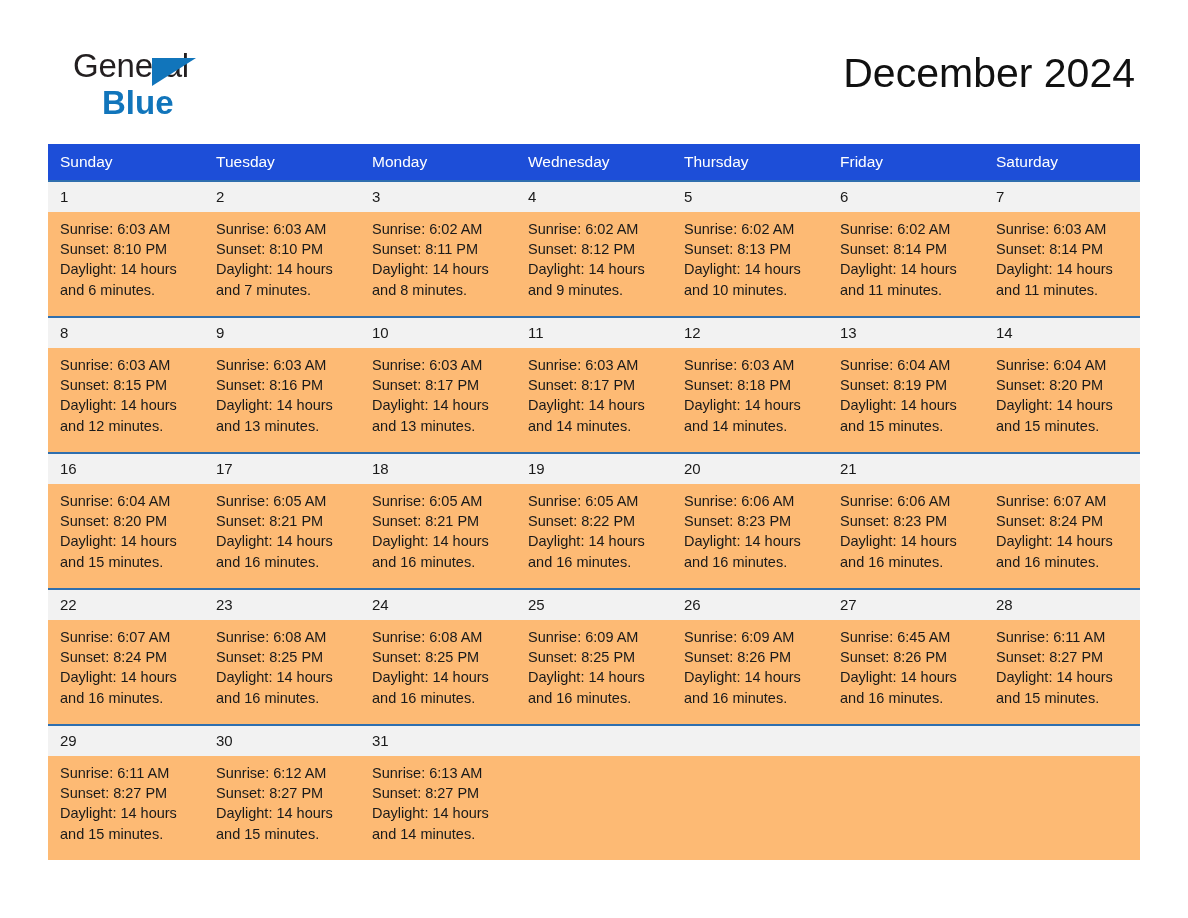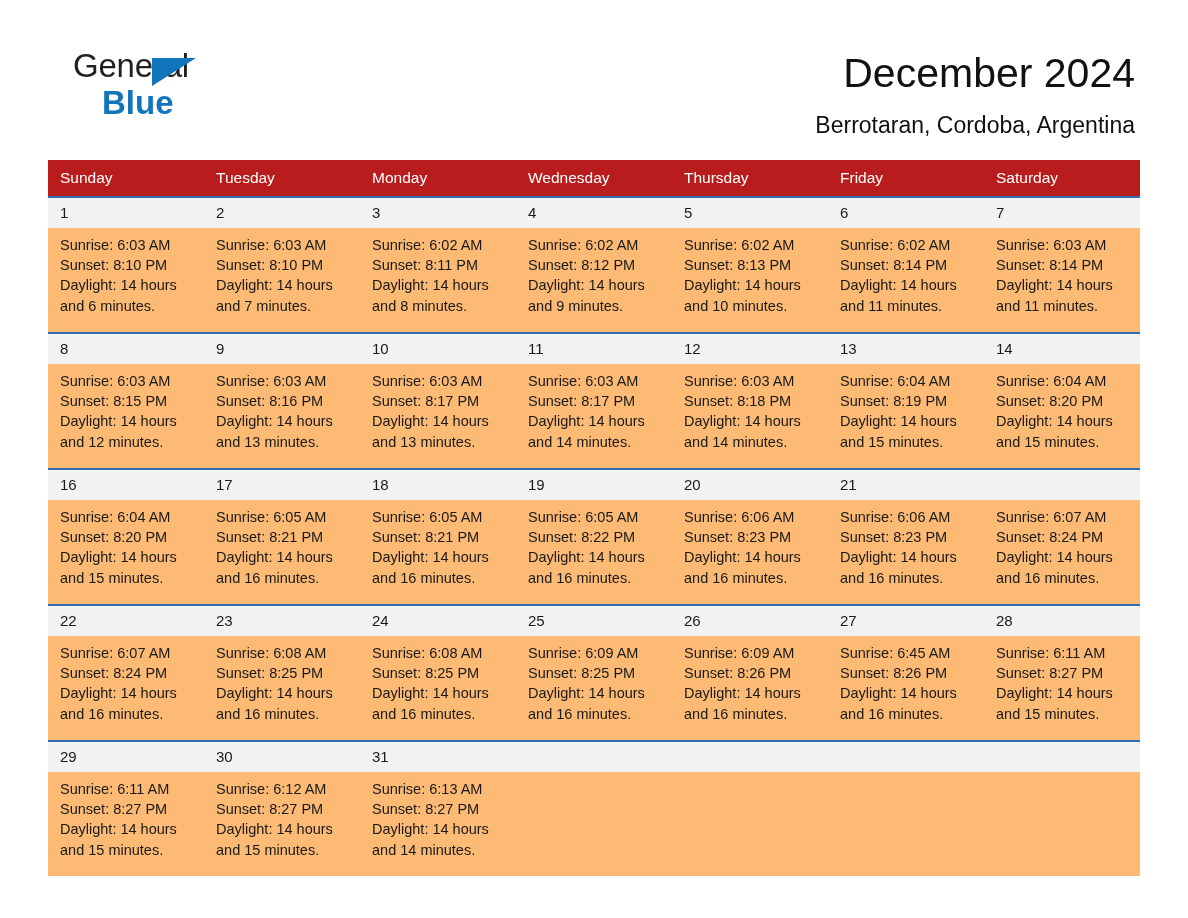--- a/index.html
+++ b/index.html
@@ -84,21 +84,21 @@
   }
 
   
   .calendar {
     margin: 20px 48px 0 48px;
     width: 1092px;
   }
   .weekdays {
     display: grid;
     grid-template-columns: repeat(7, 1fr);
-    background: #b91c1c;
+    background: #1d4ed8;
   }
   .weekday {
     color: #ffffff;
     font-size: 15.5px;
     line-height: 19px;
     padding: 8px 0 9px 12px;
     box-sizing: border-box;
     white-space: nowrap;
   }
   .week {
@@ -143,21 +143,20 @@
   <div class="header">
 
     <div class="brand">
       <span class="brand-general">General</span>
       <span class="brand-triangle"></span>
       <span class="brand-blue">Blue</span>
     </div>
 
     <div class="title-block">
       <div class="cal-title">December 2024</div>
-      <div class="cal-subtitle">Berrotaran, Cordoba, Argentina</div>
     </div>
 
   </div>
 
   <div class="calendar">
 
     <div class="weekdays">
       <div class="weekday">Sunday</div>
       <div class="weekday">Tuesday</div>
       <div class="weekday">Monday</div>

